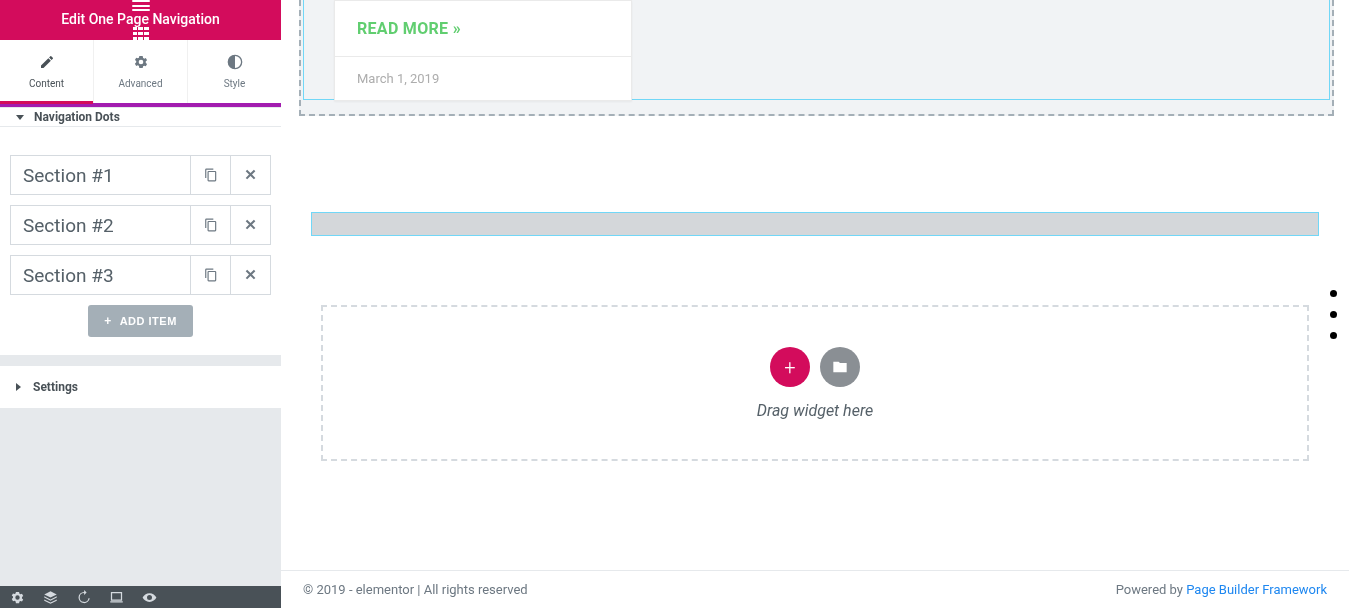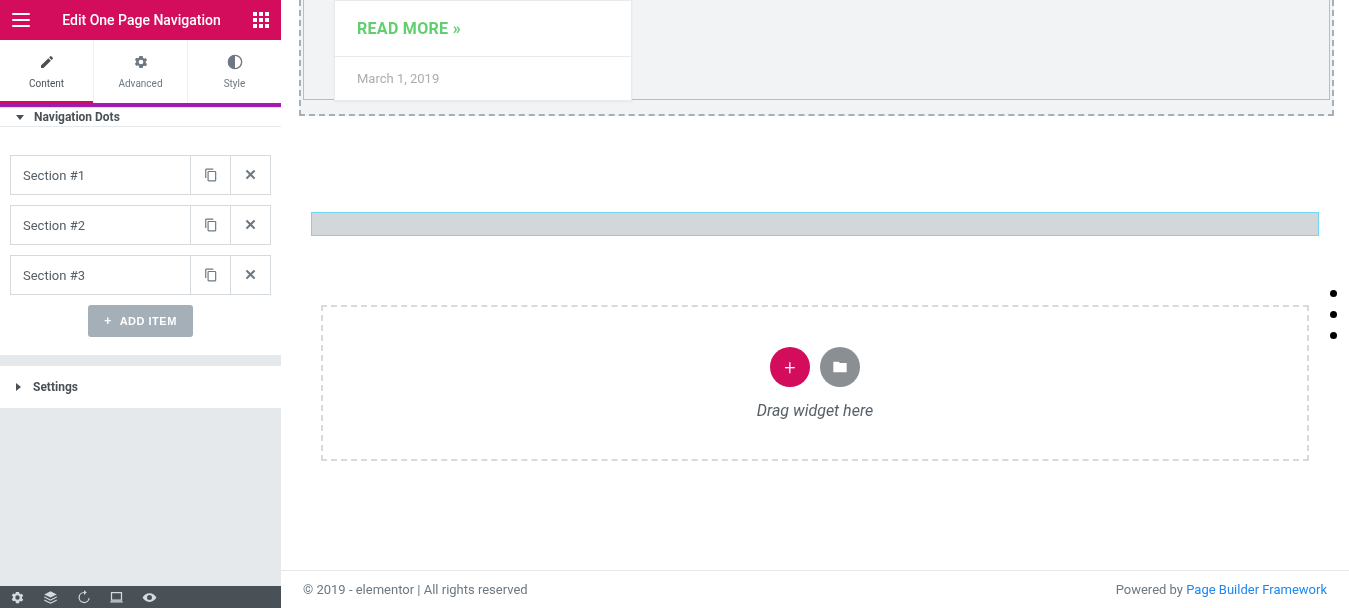--- a/index.html
+++ b/index.html
@@ -1,20 +1,20 @@
 <!DOCTYPE html>
 <html><head>
 <meta charset="utf-8">
 <style>
   * { box-sizing: border-box; margin: 0; padding: 0; }
   body { font-family: -apple-system, BlinkMacSystemFont, "Segoe UI", Roboto, Arial, sans-serif; width: 1349px; height: 608px; overflow: hidden; background: #e6e9ec; position: relative; }
   
   .sidebar { position: absolute; left: 0; top: 0; width: 281px; height: 608px; background: #e6e9ec; display: flex; flex-direction: column; }
   
-  .sidebar-header { height: 40px; background: #d30c5c; display: flex; align-items: center; justify-content: space-between; padding: 0 12px; color: #fff; }
+  .sidebar-header { height: 40px; background: #d30c5c; display: flex; align-items: center; justify-content: space-between; padding: 0 12px; color: #fff; flex-direction: column; }
   .hamburger { width: 18px; height: 14px; display: flex; flex-direction: column; justify-content: space-between; cursor: pointer; }
   .hamburger span { height: 2px; background: #fff; width: 100%; border-radius: 1px; }
   .sidebar-title { font-size: 14px; font-weight: 500; }
   .grid-icon { width: 16px; height: 16px; display: grid; grid-template-columns: repeat(3,1fr); grid-template-rows: repeat(3,1fr); gap: 1.5px; cursor: pointer; }
   .grid-icon span { background: #fff; width: 100%; height: 100%; }
   
   .tabs { height: 67px; display: flex; background: #fff; border-bottom: 4px solid #a21caf; }
   .tab { flex: 1; display: flex; flex-direction: column; align-items: center; justify-content: center; gap: 4px; font-size: 10px; color: #6d7882; cursor: pointer; border-right: 1px solid #f0f0f0; position: relative; }
   .tab:last-child { border-right: none; }
   .tab.active { color: #495157; }
@@ -23,21 +23,21 @@
   .tab.active .tab-icon { color: #495157; }
   
   .section-panel { background: #fff; border-top: 1px solid #e6e9ec; }
   .section-header { padding: 2px 16px; display: flex; align-items: center; gap: 10px; cursor: pointer; border-bottom: 1px solid #e6e9ec; }
   .caret { width:0; height:0; border-left:4px solid transparent; border-right:4px solid transparent; border-top:5px solid #495157; }
   .caret.right { border-top:4px solid transparent; border-bottom:4px solid transparent; border-left:5px solid #495157; border-right:none; }
   .section-title { font-size: 12px; font-weight: 700; color: #495157; }
   
   .items-area { padding: 28px 10px 18px; background: #fff; }
   .item-row { display: flex; border: 1px solid #d5dadf; margin-bottom: 10px; height: 40px; }
-  .item-label { flex: 1; display: flex; align-items: center; padding: 0 12px; font-size: 13px; color: #556068; cursor: pointer; }
+  .item-label { flex: 1; display: flex; align-items: center; padding: 0 12px; font-size: 19px; color: #556068; cursor: pointer; }
   .item-action { width: 40px; display: flex; align-items: center; justify-content: center; border-left: 1px solid #d5dadf; color: #6d7882; cursor: pointer; }
   .item-action svg { width: 14px; height: 14px; fill: #6d7882; }
   .item-action.close-x { font-size: 15px; font-weight:700; }
   
   .add-item-wrap { display:flex; justify-content:center; margin-top:4px; }
   .add-item { background: #a4afb7; color:#fff; border:none; padding:9px 16px; font-size:11px; font-weight:700; letter-spacing:.5px; display:flex; align-items:center; gap:8px; cursor:pointer; border-radius:3px; }
   .add-item .plus { font-size:12px; font-weight:700; }
   
   .settings-panel { margin-top: 10px; }
   .settings-header { background:#fff; padding:14px 16px; display:flex; align-items:center; gap:12px; cursor:pointer; border-top:1px solid #e6e9ec; border-bottom:1px solid #e6e9ec;}

